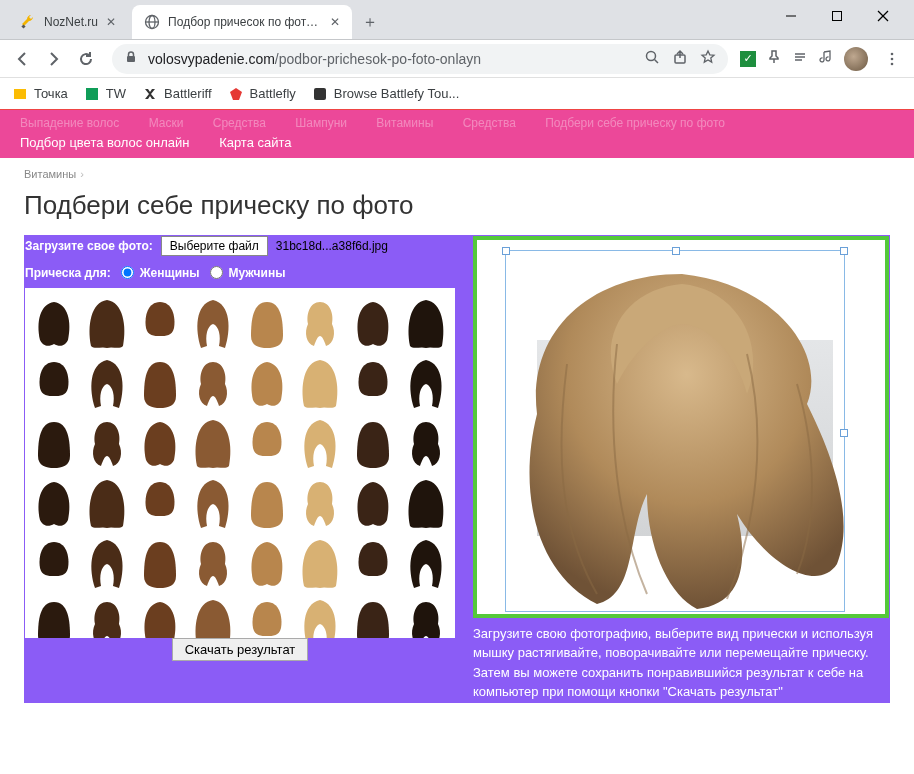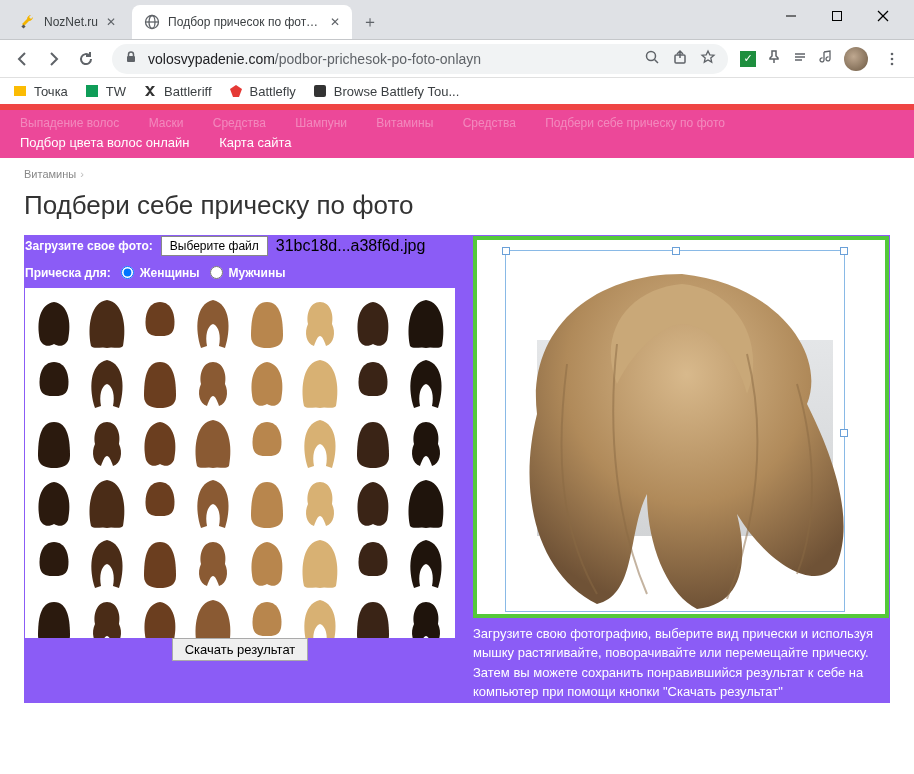--- a/index.html
+++ b/index.html
@@ -24,39 +24,39 @@
 .omnibox .lock { color: #5f6368; margin-right: 10px; }
 .omnibox .domain { color: #202124; }
 .omnibox .path { color: #5f6368; }
 .omniright { margin-left: auto; display: flex; gap: 12px; align-items: center; color: #5f6368; }
 .ext-icons { display: flex; gap: 10px; align-items: center; color: #5f6368; }
 .ext-icons .green { color: #1e8e3e; background: #1e8e3e; width: 16px; height: 16px; display: flex; align-items: center; justify-content: center; color: #fff; font-size: 11px; }
 .avatar { width: 24px; height: 24px; border-radius: 50%; background: radial-gradient(circle at 40% 40%, #bfa890, #6b5842); }
 .kebab { width: 28px; height: 28px; display: flex; align-items: center; justify-content: center; }
 
 
-.bookbar { height: 32px; background: #fff; display: flex; align-items: center; padding: 0 12px; gap: 16px; font-size: 13px; color: #3c4043; border-bottom: 6px solid #ef4444; }
+.bookbar { height: 32px; background: #fff; display: flex; align-items: center; padding: 0 12px; gap: 16px; font-size: 13px; color: #3c4043; border-bottom: 1px solid #ef4444; }
 .bookbar .bm { display: flex; align-items: center; gap: 6px; }
 .bookbar .ico { width: 16px; height: 16px; display: inline-block; }
 
 
 .content { height: calc(774px - 40px - 38px - 32px); overflow: hidden; background: #fff; }
 .site-nav { background: #ec4899; color: #fff; font-size: 13px; padding: 4px 20px 4px 20px; line-height: 1.6; }
 .site-nav a { color: #fff; text-decoration: none; margin-right: 26px; display: inline-block; }
 .crumb { font-size: 11px; color: #888; padding: 10px 24px 4px 24px; }
 .crumb a { color: #888; text-decoration: none; }
 .crumb .arrow { color: #bbb; margin-left: 4px; }
 h1.page-title { font-size: 26px; font-weight: 400; color: #333; padding: 6px 24px 14px 24px; }
 
 .app { margin: 0 24px 24px 24px; background: #8b5cf6; padding: 1px; display: flex; gap: 18px; }
 .left { flex: 0 0 430px; }
 .right { flex: 1; position: relative; }
 .upload-row { color: #fff; font-size: 12px; font-weight: bold; display: flex; align-items: center; gap: 8px; margin-bottom: 10px; }
 .file-btn { background: #fff; color: #000; border: 1px solid #888; padding: 2px 8px; font-size: 12px; font-family: Arial; }
-.file-name { color: #000; background: rgba(255,255,255,0); font-size: 16px; font-weight: normal; }
+.file-name { color: #000; background: rgba(255,255,255,0); font-size: 12px; font-weight: normal; }
 .gender-row { color: #fff; font-size: 12px; font-weight: bold; margin-bottom: 8px; display: flex; align-items: center; gap: 4px; }
 .gender-row input[type=radio] { margin: 0 2px 0 6px; }
 
 .hair-grid { background: #fff; height: 350px; overflow-y: scroll; padding: 6px; }
 .hair-grid .row { display: flex; justify-content: space-between; margin-bottom: 2px; }
 .hair { width: 46px; height: 58px; display: flex; align-items: center; justify-content: center; }
 .hair svg { width: 44px; height: 54px; }
 
 .download-wrap { text-align: center; margin-top: 0; }
 .download-btn { background: #efefef; border: 1px solid #aaa; padding: 3px 12px; font-size: 13px; }

